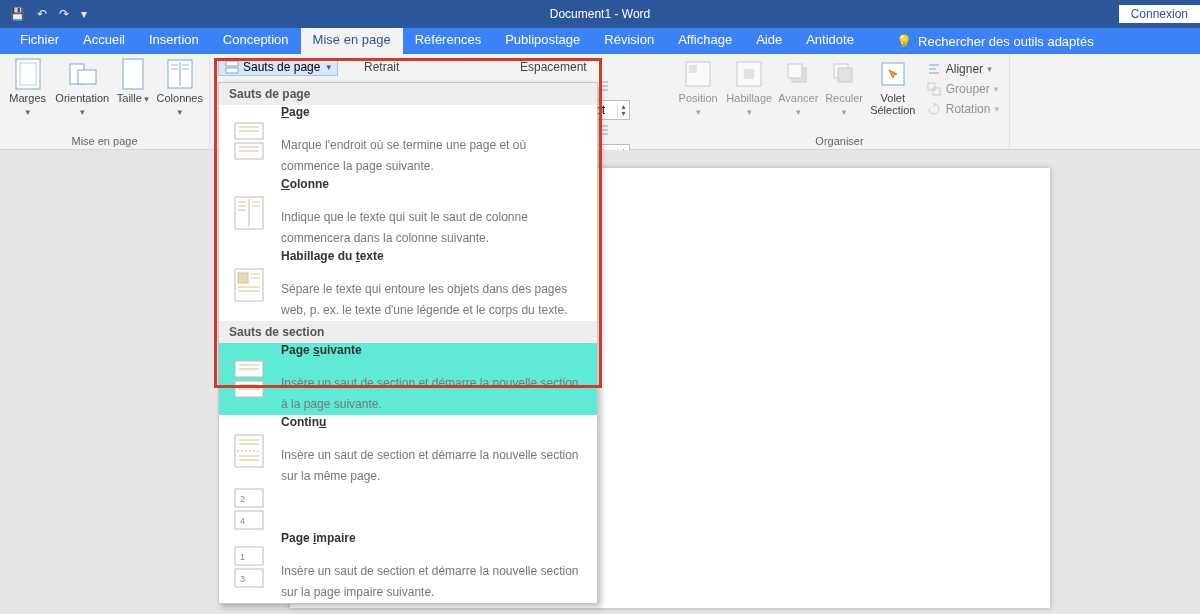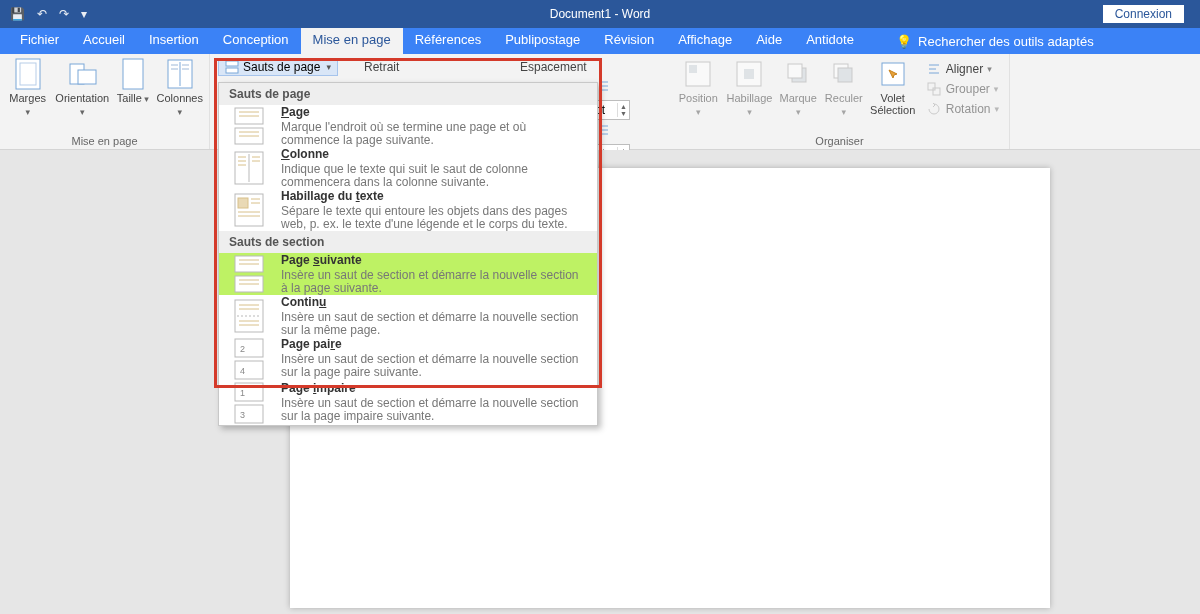--- a/index.html
+++ b/index.html
@@ -3,21 +3,21 @@
 <meta charset="utf-8">
 <style>
   * { box-sizing: border-box; margin: 0; padding: 0; font-family: "Segoe UI", Tahoma, sans-serif; }
   body { width: 1200px; height: 614px; overflow: hidden; background: #e6e6e6; }
 
   
   .titlebar { height: 28px; background: #2b579a; display: flex; align-items: center; color: #fff; font-size: 12px; position: relative; }
   .qat { display: flex; align-items: center; gap: 12px; padding-left: 10px; }
   .qat span { opacity: .9; cursor: default; }
   .title-center { position: absolute; left: 50%; transform: translateX(-50%); }
-  .title-right { margin-left: auto; margin-right: 16px; }
+  .title-right { margin-left: auto; margin-right: 0; }
   .connexion-btn { background: #fff; color: #2b579a; border: none; padding: 2px 12px; font-size: 12px; cursor: pointer; }
 
   
   .tabstrip { height: 26px; background: #3b82f6; display: flex; align-items: stretch; color: #fff; font-size: 13px; padding-left: 8px; }
   .tab { padding: 4px 12px 0 12px; cursor: pointer; }
   .tab.active { background: #f3f3f3; color: #2b579a; }
   .tab-search { display: flex; align-items: center; gap: 6px; margin-left: 30px; }
   .bulb { font-size: 13px; }
 
   
@@ -45,25 +45,25 @@
   .espace-lbl  { position: absolute; left: 520px; top: 6px; font-size: 12px; color: #444; }
 
   
   .dropdown {
     position: absolute; left: 218px; top: 82px; width: 380px;
     background: #fff; border: 1px solid #c8c8c8; box-shadow: 3px 3px 6px rgba(0,0,0,.25);
     z-index: 50; font-size: 12px;
   }
   .dd-header { background: #eee; color: #555; padding: 4px 10px; font-weight: 600; }
   .dd-item { display: flex; gap: 12px; padding: 0 10px; cursor: default; }
-  .dd-item.hover { background: #bef264; }
+  .dd-item.hover { background: #5eead4; }
   .dd-item .dicon { width: 40px; flex-shrink: 0; display: flex; align-items: center; justify-content: center; }
   .dd-item .dtxt .dtitle { color: #333; font-weight: 600; }
   .dd-item .dtxt .dtitle .ul { text-decoration: underline; }
-  .dd-item .dtxt .ddesc { color: #777; margin-top: 2px; line-height: 13px; }
+  .dd-item .dtxt .ddesc { color: #777; margin-top: 16px; line-height: 21px; }
 
   
   .red-rect { position: absolute; left: 214px; top: 58px; width: 388px; height: 330px; border: 3px solid #d43a2a; z-index: 60; pointer-events: none; }
 
   
   .docarea { position: absolute; left: 0; top: 150px; right: 0; bottom: 0; background: #e6e6e6; }
   .page { position: absolute; left: 290px; top: 18px; width: 760px; height: 440px; background: #fff; box-shadow: 0 0 6px rgba(0,0,0,.25); }
 
   svg { display: block; }
 </style>
@@ -211,21 +211,21 @@
         </div>
         <div class="cap caret-dn">Habillage</div>
       </div>
       <div class="bigbtn" style="opacity:.55;width:48px">
         <div class="ico">
           <svg width="28" height="28">
               <rect x="8" y="8" width="14" height="14" fill="#cfd6dd" stroke="#a9a9a9"></rect>
               <rect x="4" y="4" width="14" height="14" fill="#fff" stroke="#a9a9a9"></rect>
             </svg>
         </div>
-        <div class="cap caret-dn">Marque</div>
+        <div class="cap caret-dn">Avancer</div>
       </div>
       <div class="bigbtn" style="opacity:.55;width:48px">
         <div class="ico">
           <svg width="28" height="28">
               <rect x="4" y="4" width="14" height="14" fill="#fff" stroke="#a9a9a9"></rect>
               <rect x="8" y="8" width="14" height="14" fill="#cfd6dd" stroke="#a9a9a9"></rect>
             </svg>
         </div>
         <div class="cap caret-dn">Reculer</div>
       </div>
@@ -359,24 +359,20 @@
 
   <div class="dd-item">
     <div class="dicon">
       <svg width="36" height="44">
           <rect x="4" y="2" width="28" height="18" fill="#fff" stroke="#b9b9b9"></rect>
           <text x="9" y="15" font-size="9" fill="#888">2</text>
           <rect x="4" y="24" width="28" height="18" fill="#fff" stroke="#b9b9b9"></rect>
           <text x="9" y="37" font-size="9" fill="#888">4</text>
         </svg>
     </div>
-    <div class="dtxt">
-      <div class="dtitle"><span>Page pai</span><span class="ul">r</span><span>e</span></div>
-      <div class="ddesc">Insère un saut de section et démarre la nouvelle section sur la page paire suivante.</div>
-    </div>
   </div>
 
   <div class="dd-item">
     <div class="dicon">
       <svg width="36" height="44">
           <rect x="4" y="2" width="28" height="18" fill="#fff" stroke="#b9b9b9"></rect>
           <text x="9" y="15" font-size="9" fill="#888">1</text>
           <rect x="4" y="24" width="28" height="18" fill="#fff" stroke="#b9b9b9"></rect>
           <text x="9" y="37" font-size="9" fill="#888">3</text>
         </svg>

